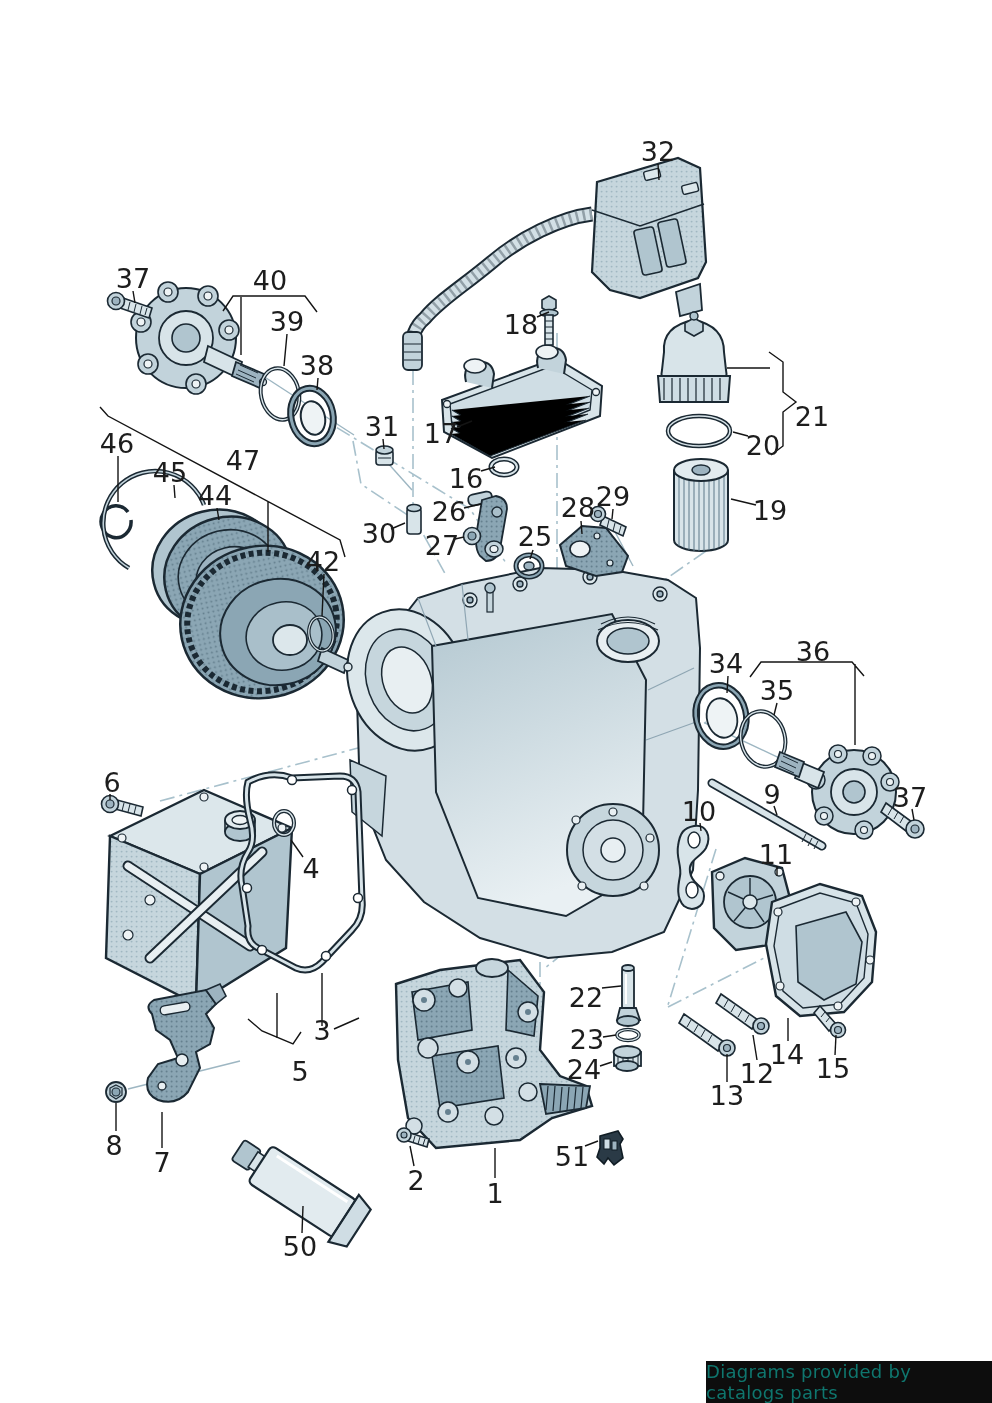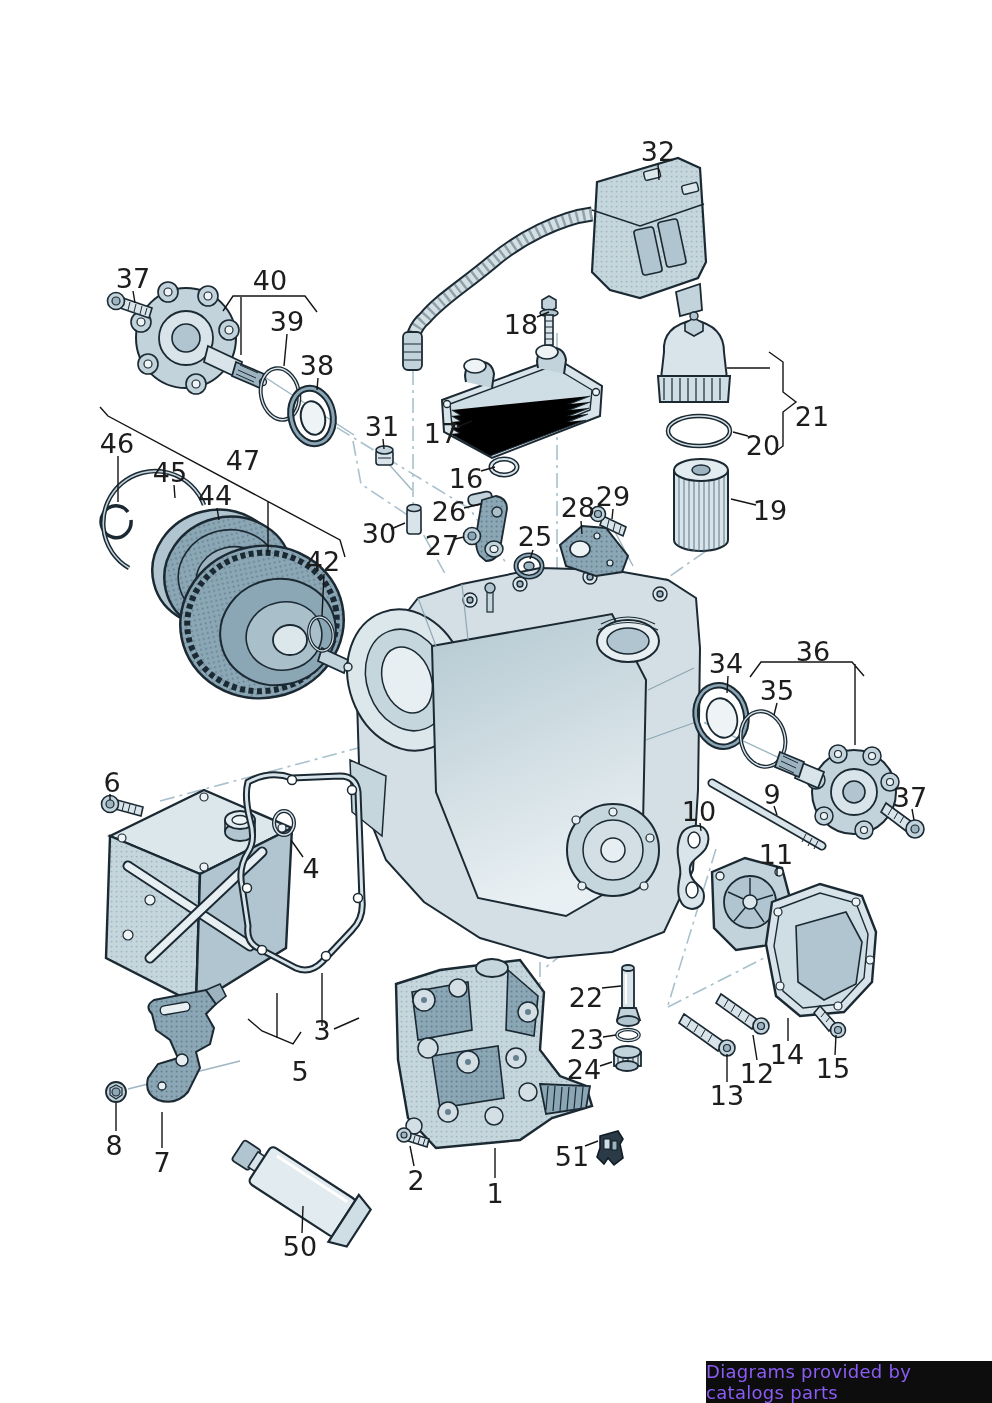--- a/index.html
+++ b/index.html
@@ -3,21 +3,21 @@
 <meta charset="utf-8">
 <style>
   html,body{margin:0;padding:0;background:#ffffff;}
   body{width:992px;height:1403px;position:relative;overflow:hidden;
        font-family:"DejaVu Sans",sans-serif;}
   .stage{position:absolute;inset:0;}
   #diagram-svg{position:absolute;left:0;top:0;}
   #callout-layer text{font-family:"DejaVu Sans",sans-serif;font-size:27px;fill:#1d1d1d;}
   #callout-layer line{stroke:#141414;stroke-width:1.4;}
   .footer{position:absolute;left:706px;top:1361px;width:286px;height:42px;
-          background:#0d0d0d;color:#8b5cf6;display:flex;align-items:center;
+          background:#0d0d0d;color:#0f766e;display:flex;align-items:center;
           justify-content:flex-start;font-size:18px;letter-spacing:.3px;}
 </style>
 </head>
 <body>
 
 <div class="stage">
 <svg id="diagram-svg" width="992" height="1403" viewBox="0 0 992 1403">
   <defs>
     <pattern id="pat-dark" width="5" height="5" patternUnits="userSpaceOnUse">
       <rect width="5" height="5" fill="#8ba6b4"></rect>

